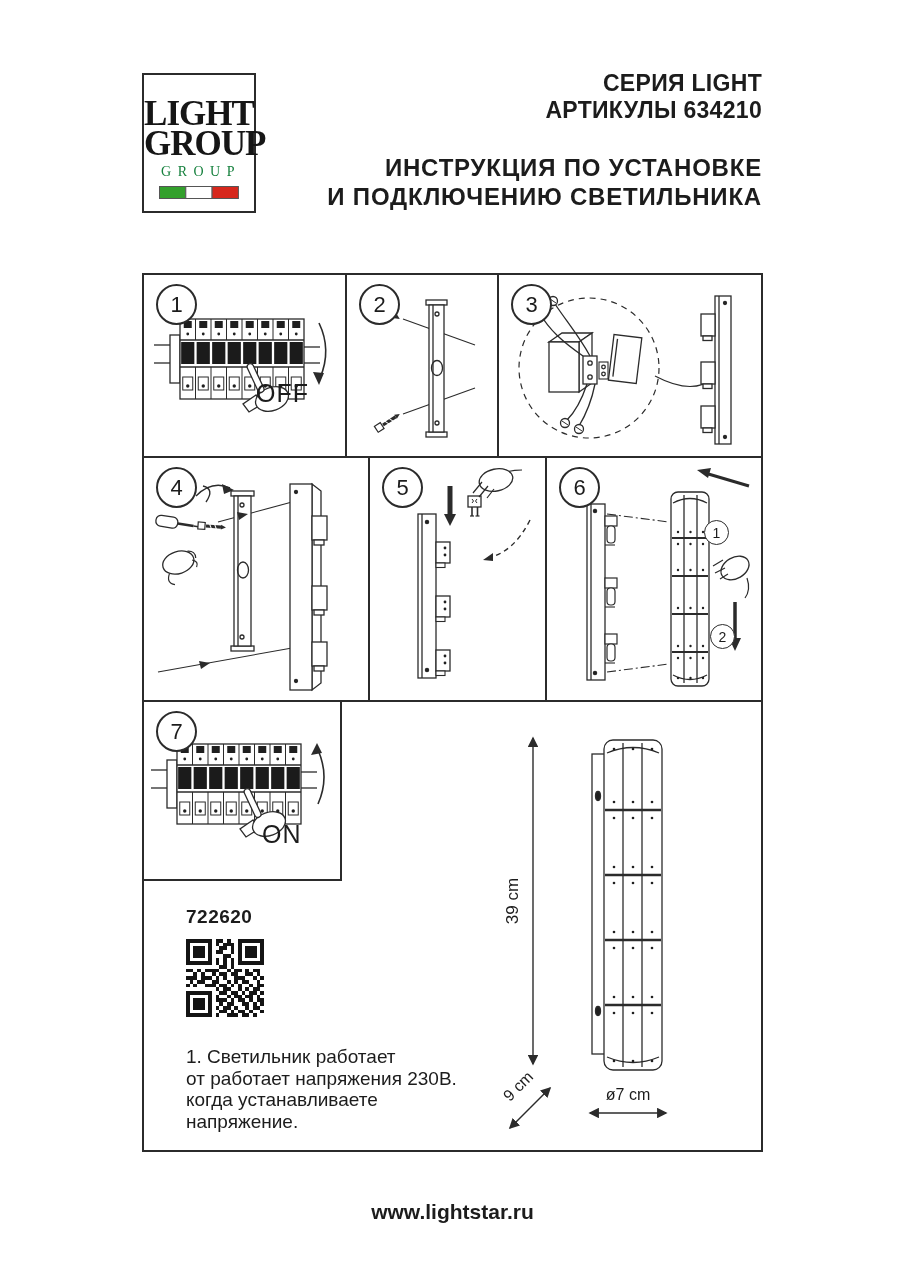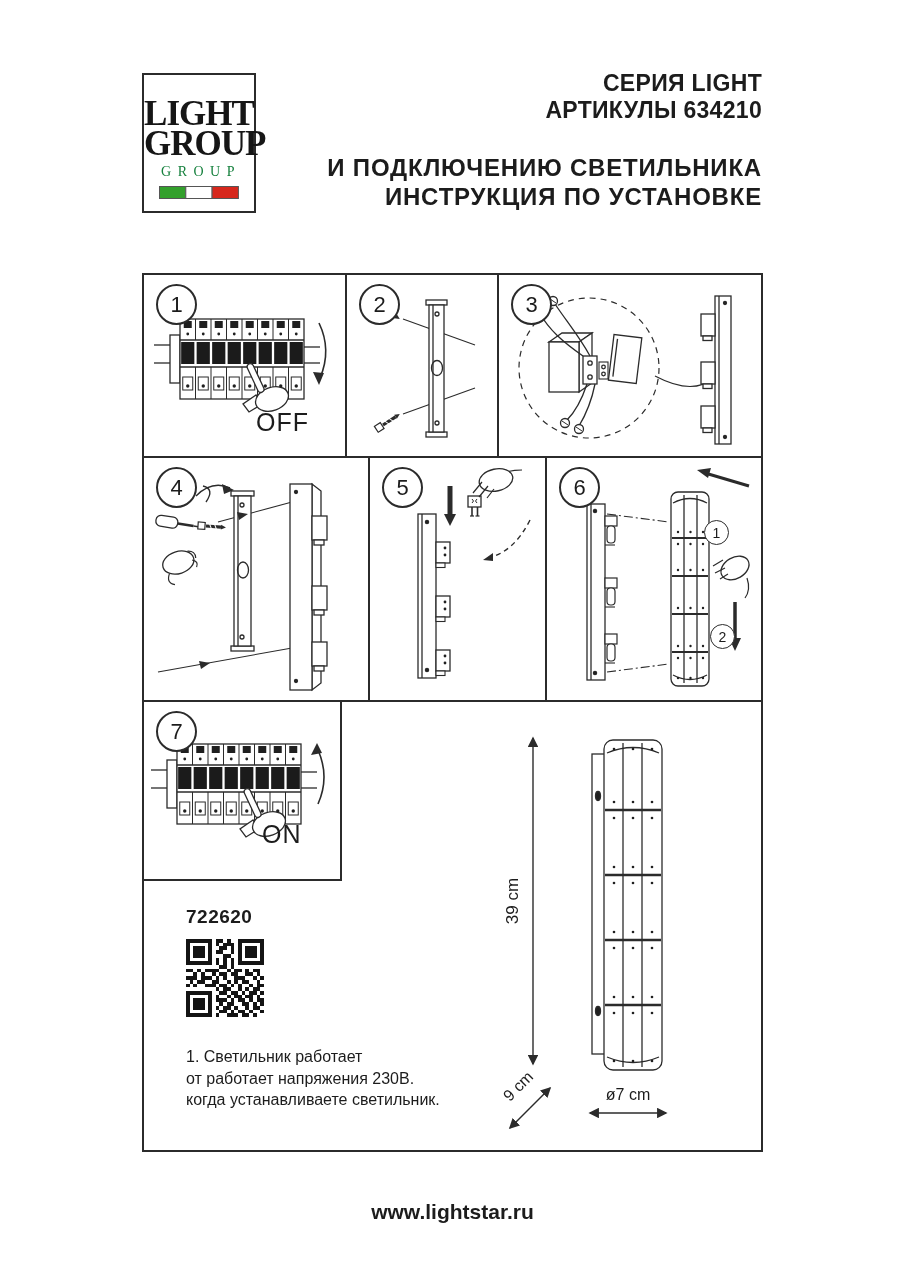--- a/index.html
+++ b/index.html
@@ -22,21 +22,21 @@
   .panel{position:absolute;box-sizing:border-box;}
   .b-r{border-right:2px solid #2b2b2b;} .b-b{border-bottom:2px solid #2b2b2b;}
   .step-circle{position:absolute;left:12px;top:9px;width:37px;height:37px;border:2px solid #2b2b2b;
                border-radius:50%;display:flex;align-items:center;justify-content:center;
                font-size:22px;background:#fff;z-index:2;}
   .switch-label{position:absolute;font-size:25px;letter-spacing:1px;}
   .callout{position:absolute;width:23px;height:23px;border:1.6px solid #2b2b2b;border-radius:50%;
            display:flex;align-items:center;justify-content:center;font-size:14px;background:#fff;}
   
   .article-code{font-weight:bold;font-size:19px;letter-spacing:.5px;}
-  .notes{font-size:16px;line-height:21.5px;}
+  .notes{font-size:19px;line-height:21.5px;}
   .footer-url{left:0;top:1200px;width:905px;text-align:center;font-weight:bold;font-size:21px;}
   svg{display:block;}
 </style>
 </head>
 <body>
 
 <svg width="0" height="0" style="position:absolute">
   <defs>
     <marker id="ah" viewBox="0 0 10 10" refX="8.5" refY="5" markerWidth="7.5" markerHeight="7.5" orient="auto">
       <path d="M0,0 L10,5 L0,10 z" fill="#2b2b2b"></path>
@@ -86,22 +86,22 @@
     <rect x="0.5" y="0.5" width="26.3" height="12" stroke="#555" stroke-width="1" fill="#33a02c"></rect>
     <rect x="26.8" y="0.5" width="26.3" height="12" stroke="#555" stroke-width="1" fill="#ffffff"></rect>
     <rect x="53.1" y="0.5" width="26.3" height="12" stroke="#555" stroke-width="1" fill="#d6271c"></rect>
   </svg>
 </div>
 
 <div class="abs head-text">
   <div class="head-series">СЕРИЯ LIGHT</div>
   <div class="head-series">АРТИКУЛЫ 634210</div>
   <div class="head-title">
+    <div>ИНСТРУКЦИЯ ПО УСТАНОВКЕ</div>
     <div>И ПОДКЛЮЧЕНИЮ СВЕТИЛЬНИКА</div>
-    <div>ИНСТРУКЦИЯ ПО УСТАНОВКЕ</div>
   </div>
 </div>
 
 <div class="abs frame">
 
   <div class="panel b-r b-b" style="left:0;top:0;width:203px;height:183px;">
     <div class="step-circle">1</div>
     <svg class="abs" style="left:8px;top:32px" width="185" height="118" viewBox="0 0 185 118">
       <g stroke="#2b2b2b" stroke-width="1.3" fill="none">
         <line x1="2" y1="38" x2="18" y2="38"></line>
@@ -150,21 +150,21 @@
         <use href="#cellBot" x="66.75" y="70"></use>
         <use href="#cellBot" x="82.25" y="70"></use>
         <use href="#cellBot" x="97.75" y="70"></use>
         <use href="#cellBot" x="113.25" y="70"></use>
         <use href="#cellBot" x="128.75" y="70"></use>
         <use href="#cellBot" x="144.25" y="70"></use>
       <path d="M167,16 q13,27 1,55" stroke="#2b2b2b" stroke-width="1.6" fill="none"></path>
       <polygon points="167,78 161,65 172,66" fill="#2b2b2b"></polygon>
       <use href="#hand-point" x="97" y="57"></use>
     </svg>
-    <span class="switch-label" style="left:112px;top:133px">OFF</span>
+    <span class="switch-label" style="left:112px;top:104px">OFF</span>
   </div>
 
   <div class="panel b-r b-b" style="left:203px;top:0;width:152px;height:183px;">
     <div class="step-circle">2</div>
     <svg class="abs" style="left:6px;top:9px" width="140" height="166" viewBox="0 0 140 166">
       <g stroke="#2b2b2b" stroke-width="1.3" fill="none">
         <line x1="50" y1="35" x2="122" y2="61" stroke-width="1.1"></line>
         <line x1="50" y1="130" x2="122" y2="104" stroke-width="1.1"></line>
         <rect x="73" y="16" width="21" height="5" fill="#fff"></rect>
         <rect x="73" y="148" width="21" height="5" fill="#fff"></rect>
@@ -437,21 +437,21 @@
 
   <div class="abs article-code" style="left:42px;top:631px">722620</div>
   <div class="abs" style="left:42px;top:664px">
     <svg width="78" height="78" viewBox="0 0 78 78" shape-rendering="crispEdges">
         <path d="M0.00,0.00h3.71v3.71h-3.71zM3.71,0.00h3.71v3.71h-3.71zM7.43,0.00h3.71v3.71h-3.71zM11.14,0.00h3.71v3.71h-3.71zM14.86,0.00h3.71v3.71h-3.71zM18.57,0.00h3.71v3.71h-3.71zM22.29,0.00h3.71v3.71h-3.71zM29.71,0.00h3.71v3.71h-3.71zM33.43,0.00h3.71v3.71h-3.71zM40.86,0.00h3.71v3.71h-3.71zM52.00,0.00h3.71v3.71h-3.71zM55.71,0.00h3.71v3.71h-3.71zM59.43,0.00h3.71v3.71h-3.71zM63.14,0.00h3.71v3.71h-3.71zM66.86,0.00h3.71v3.71h-3.71zM70.57,0.00h3.71v3.71h-3.71zM74.29,0.00h3.71v3.71h-3.71zM0.00,3.71h3.71v3.71h-3.71zM22.29,3.71h3.71v3.71h-3.71zM29.71,3.71h3.71v3.71h-3.71zM37.14,3.71h3.71v3.71h-3.71zM40.86,3.71h3.71v3.71h-3.71zM44.57,3.71h3.71v3.71h-3.71zM52.00,3.71h3.71v3.71h-3.71zM74.29,3.71h3.71v3.71h-3.71zM0.00,7.43h3.71v3.71h-3.71zM7.43,7.43h3.71v3.71h-3.71zM11.14,7.43h3.71v3.71h-3.71zM14.86,7.43h3.71v3.71h-3.71zM22.29,7.43h3.71v3.71h-3.71zM33.43,7.43h3.71v3.71h-3.71zM37.14,7.43h3.71v3.71h-3.71zM44.57,7.43h3.71v3.71h-3.71zM52.00,7.43h3.71v3.71h-3.71zM59.43,7.43h3.71v3.71h-3.71zM63.14,7.43h3.71v3.71h-3.71zM66.86,7.43h3.71v3.71h-3.71zM74.29,7.43h3.71v3.71h-3.71zM0.00,11.14h3.71v3.71h-3.71zM7.43,11.14h3.71v3.71h-3.71zM11.14,11.14h3.71v3.71h-3.71zM14.86,11.14h3.71v3.71h-3.71zM22.29,11.14h3.71v3.71h-3.71zM29.71,11.14h3.71v3.71h-3.71zM33.43,11.14h3.71v3.71h-3.71zM44.57,11.14h3.71v3.71h-3.71zM52.00,11.14h3.71v3.71h-3.71zM59.43,11.14h3.71v3.71h-3.71zM63.14,11.14h3.71v3.71h-3.71zM66.86,11.14h3.71v3.71h-3.71zM74.29,11.14h3.71v3.71h-3.71zM0.00,14.86h3.71v3.71h-3.71zM7.43,14.86h3.71v3.71h-3.71zM11.14,14.86h3.71v3.71h-3.71zM14.86,14.86h3.71v3.71h-3.71zM22.29,14.86h3.71v3.71h-3.71zM37.14,14.86h3.71v3.71h-3.71zM40.86,14.86h3.71v3.71h-3.71zM52.00,14.86h3.71v3.71h-3.71zM59.43,14.86h3.71v3.71h-3.71zM63.14,14.86h3.71v3.71h-3.71zM66.86,14.86h3.71v3.71h-3.71zM74.29,14.86h3.71v3.71h-3.71zM0.00,18.57h3.71v3.71h-3.71zM22.29,18.57h3.71v3.71h-3.71zM29.71,18.57h3.71v3.71h-3.71zM37.14,18.57h3.71v3.71h-3.71zM44.57,18.57h3.71v3.71h-3.71zM52.00,18.57h3.71v3.71h-3.71zM74.29,18.57h3.71v3.71h-3.71zM0.00,22.29h3.71v3.71h-3.71zM3.71,22.29h3.71v3.71h-3.71zM7.43,22.29h3.71v3.71h-3.71zM11.14,22.29h3.71v3.71h-3.71zM14.86,22.29h3.71v3.71h-3.71zM18.57,22.29h3.71v3.71h-3.71zM22.29,22.29h3.71v3.71h-3.71zM29.71,22.29h3.71v3.71h-3.71zM37.14,22.29h3.71v3.71h-3.71zM44.57,22.29h3.71v3.71h-3.71zM52.00,22.29h3.71v3.71h-3.71zM55.71,22.29h3.71v3.71h-3.71zM59.43,22.29h3.71v3.71h-3.71zM63.14,22.29h3.71v3.71h-3.71zM66.86,22.29h3.71v3.71h-3.71zM70.57,22.29h3.71v3.71h-3.71zM74.29,22.29h3.71v3.71h-3.71zM33.43,26.00h3.71v3.71h-3.71zM37.14,26.00h3.71v3.71h-3.71zM44.57,26.00h3.71v3.71h-3.71zM0.00,29.71h3.71v3.71h-3.71zM3.71,29.71h3.71v3.71h-3.71zM11.14,29.71h3.71v3.71h-3.71zM18.57,29.71h3.71v3.71h-3.71zM22.29,29.71h3.71v3.71h-3.71zM26.00,29.71h3.71v3.71h-3.71zM29.71,29.71h3.71v3.71h-3.71zM40.86,29.71h3.71v3.71h-3.71zM48.29,29.71h3.71v3.71h-3.71zM52.00,29.71h3.71v3.71h-3.71zM59.43,29.71h3.71v3.71h-3.71zM66.86,29.71h3.71v3.71h-3.71zM70.57,29.71h3.71v3.71h-3.71zM7.43,33.43h3.71v3.71h-3.71zM14.86,33.43h3.71v3.71h-3.71zM26.00,33.43h3.71v3.71h-3.71zM33.43,33.43h3.71v3.71h-3.71zM37.14,33.43h3.71v3.71h-3.71zM44.57,33.43h3.71v3.71h-3.71zM48.29,33.43h3.71v3.71h-3.71zM59.43,33.43h3.71v3.71h-3.71zM63.14,33.43h3.71v3.71h-3.71zM70.57,33.43h3.71v3.71h-3.71zM0.00,37.14h3.71v3.71h-3.71zM3.71,37.14h3.71v3.71h-3.71zM7.43,37.14h3.71v3.71h-3.71zM14.86,37.14h3.71v3.71h-3.71zM18.57,37.14h3.71v3.71h-3.71zM22.29,37.14h3.71v3.71h-3.71zM29.71,37.14h3.71v3.71h-3.71zM37.14,37.14h3.71v3.71h-3.71zM48.29,37.14h3.71v3.71h-3.71zM52.00,37.14h3.71v3.71h-3.71zM55.71,37.14h3.71v3.71h-3.71zM66.86,37.14h3.71v3.71h-3.71zM74.29,37.14h3.71v3.71h-3.71zM3.71,40.86h3.71v3.71h-3.71zM11.14,40.86h3.71v3.71h-3.71zM14.86,40.86h3.71v3.71h-3.71zM26.00,40.86h3.71v3.71h-3.71zM29.71,40.86h3.71v3.71h-3.71zM40.86,40.86h3.71v3.71h-3.71zM48.29,40.86h3.71v3.71h-3.71zM55.71,40.86h3.71v3.71h-3.71zM59.43,40.86h3.71v3.71h-3.71zM70.57,40.86h3.71v3.71h-3.71zM0.00,44.57h3.71v3.71h-3.71zM7.43,44.57h3.71v3.71h-3.71zM18.57,44.57h3.71v3.71h-3.71zM22.29,44.57h3.71v3.71h-3.71zM26.00,44.57h3.71v3.71h-3.71zM33.43,44.57h3.71v3.71h-3.71zM37.14,44.57h3.71v3.71h-3.71zM44.57,44.57h3.71v3.71h-3.71zM52.00,44.57h3.71v3.71h-3.71zM63.14,44.57h3.71v3.71h-3.71zM70.57,44.57h3.71v3.71h-3.71zM74.29,44.57h3.71v3.71h-3.71zM29.71,48.29h3.71v3.71h-3.71zM37.14,48.29h3.71v3.71h-3.71zM40.86,48.29h3.71v3.71h-3.71zM52.00,48.29h3.71v3.71h-3.71zM59.43,48.29h3.71v3.71h-3.71zM66.86,48.29h3.71v3.71h-3.71zM70.57,48.29h3.71v3.71h-3.71zM0.00,52.00h3.71v3.71h-3.71zM3.71,52.00h3.71v3.71h-3.71zM7.43,52.00h3.71v3.71h-3.71zM11.14,52.00h3.71v3.71h-3.71zM14.86,52.00h3.71v3.71h-3.71zM18.57,52.00h3.71v3.71h-3.71zM22.29,52.00h3.71v3.71h-3.71zM33.43,52.00h3.71v3.71h-3.71zM37.14,52.00h3.71v3.71h-3.71zM44.57,52.00h3.71v3.71h-3.71zM48.29,52.00h3.71v3.71h-3.71zM55.71,52.00h3.71v3.71h-3.71zM63.14,52.00h3.71v3.71h-3.71zM66.86,52.00h3.71v3.71h-3.71zM74.29,52.00h3.71v3.71h-3.71zM0.00,55.71h3.71v3.71h-3.71zM22.29,55.71h3.71v3.71h-3.71zM29.71,55.71h3.71v3.71h-3.71zM40.86,55.71h3.71v3.71h-3.71zM48.29,55.71h3.71v3.71h-3.71zM52.00,55.71h3.71v3.71h-3.71zM59.43,55.71h3.71v3.71h-3.71zM63.14,55.71h3.71v3.71h-3.71zM70.57,55.71h3.71v3.71h-3.71zM0.00,59.43h3.71v3.71h-3.71zM7.43,59.43h3.71v3.71h-3.71zM11.14,59.43h3.71v3.71h-3.71zM14.86,59.43h3.71v3.71h-3.71zM22.29,59.43h3.71v3.71h-3.71zM29.71,59.43h3.71v3.71h-3.71zM33.43,59.43h3.71v3.71h-3.71zM37.14,59.43h3.71v3.71h-3.71zM44.57,59.43h3.71v3.71h-3.71zM52.00,59.43h3.71v3.71h-3.71zM55.71,59.43h3.71v3.71h-3.71zM63.14,59.43h3.71v3.71h-3.71zM70.57,59.43h3.71v3.71h-3.71zM74.29,59.43h3.71v3.71h-3.71zM0.00,63.14h3.71v3.71h-3.71zM7.43,63.14h3.71v3.71h-3.71zM11.14,63.14h3.71v3.71h-3.71zM14.86,63.14h3.71v3.71h-3.71zM22.29,63.14h3.71v3.71h-3.71zM33.43,63.14h3.71v3.71h-3.71zM40.86,63.14h3.71v3.71h-3.71zM44.57,63.14h3.71v3.71h-3.71zM55.71,63.14h3.71v3.71h-3.71zM59.43,63.14h3.71v3.71h-3.71zM66.86,63.14h3.71v3.71h-3.71zM74.29,63.14h3.71v3.71h-3.71zM0.00,66.86h3.71v3.71h-3.71zM7.43,66.86h3.71v3.71h-3.71zM11.14,66.86h3.71v3.71h-3.71zM14.86,66.86h3.71v3.71h-3.71zM22.29,66.86h3.71v3.71h-3.71zM29.71,66.86h3.71v3.71h-3.71zM37.14,66.86h3.71v3.71h-3.71zM40.86,66.86h3.71v3.71h-3.71zM48.29,66.86h3.71v3.71h-3.71zM59.43,66.86h3.71v3.71h-3.71zM66.86,66.86h3.71v3.71h-3.71zM70.57,66.86h3.71v3.71h-3.71zM0.00,70.57h3.71v3.71h-3.71zM22.29,70.57h3.71v3.71h-3.71zM33.43,70.57h3.71v3.71h-3.71zM37.14,70.57h3.71v3.71h-3.71zM44.57,70.57h3.71v3.71h-3.71zM52.00,70.57h3.71v3.71h-3.71zM55.71,70.57h3.71v3.71h-3.71zM63.14,70.57h3.71v3.71h-3.71zM74.29,70.57h3.71v3.71h-3.71zM0.00,74.29h3.71v3.71h-3.71zM3.71,74.29h3.71v3.71h-3.71zM7.43,74.29h3.71v3.71h-3.71zM11.14,74.29h3.71v3.71h-3.71zM14.86,74.29h3.71v3.71h-3.71zM18.57,74.29h3.71v3.71h-3.71zM22.29,74.29h3.71v3.71h-3.71zM29.71,74.29h3.71v3.71h-3.71zM40.86,74.29h3.71v3.71h-3.71zM44.57,74.29h3.71v3.71h-3.71zM48.29,74.29h3.71v3.71h-3.71zM55.71,74.29h3.71v3.71h-3.71zM59.43,74.29h3.71v3.71h-3.71zM66.86,74.29h3.71v3.71h-3.71z" fill="#141414"></path>
       </svg>
   </div>
   <div class="abs notes" style="left:42px;top:771px;width:280px">
     <div>1. Светильник работает</div>
     <div>от работает напряжения 230В.</div>
-    <div>когда устанавливаете светильник.</div>
+    <div>когда устанавливаете напряжение.</div>
   </div>
 
   <svg class="abs" style="left:336px;top:441px" width="212" height="430" viewBox="0 0 212 430">
     <line x1="53" y1="186" x2="53" y2="22" stroke="#2b2b2b" stroke-width="1.4" marker-end="url(#ah)"></line>
     <line x1="53" y1="186" x2="53" y2="348" stroke="#2b2b2b" stroke-width="1.4" marker-end="url(#ah)"></line>
     <text transform="translate(38,185) rotate(-90)" text-anchor="middle" font-size="17" fill="#1c1c1c">39 cm</text>
     <g stroke="#2b2b2b" stroke-width="1.3" fill="none">
       <rect x="112" y="38" width="14" height="300" fill="#fff"></rect>
       <ellipse cx="118" cy="80" rx="2.5" ry="4.5" fill="#1f1f1f"></ellipse>
       <ellipse cx="118" cy="295" rx="2.5" ry="4.5" fill="#1f1f1f"></ellipse>

